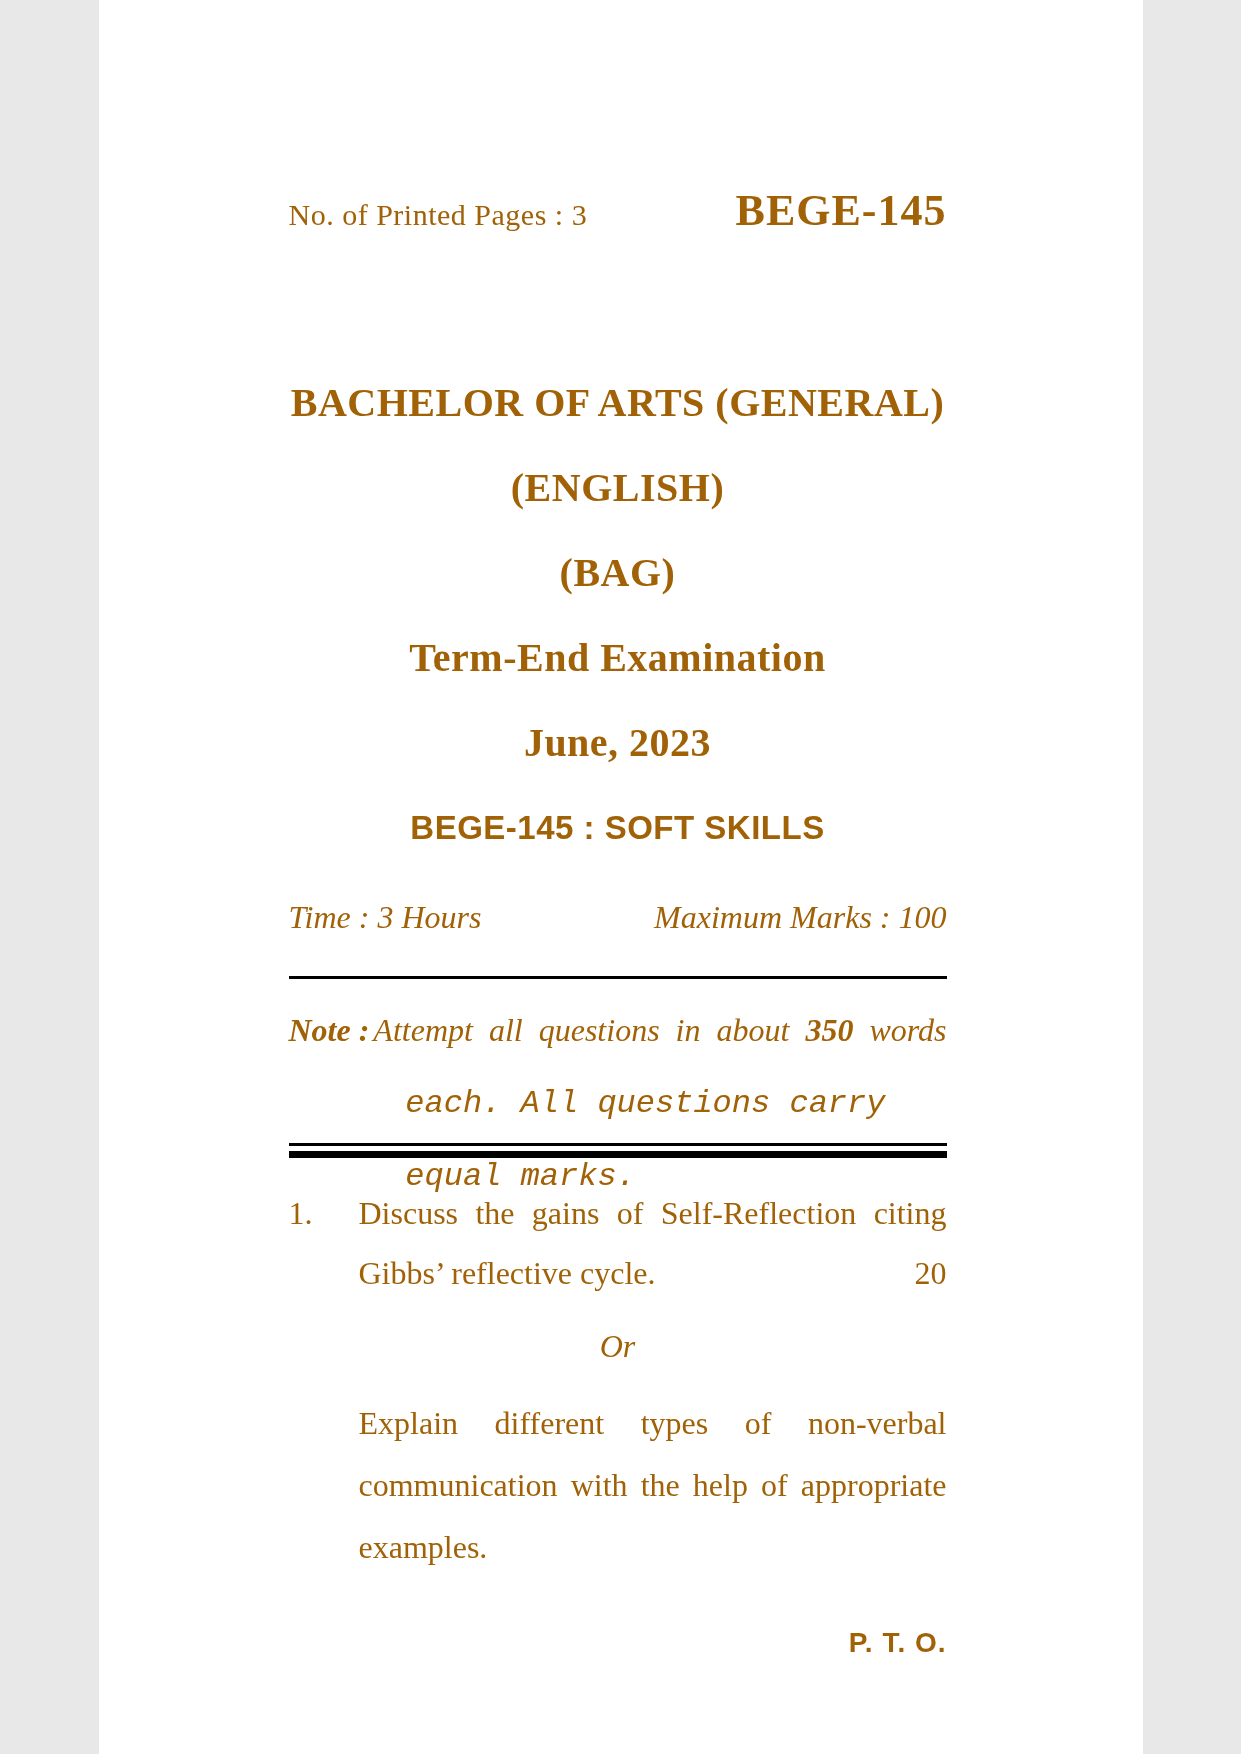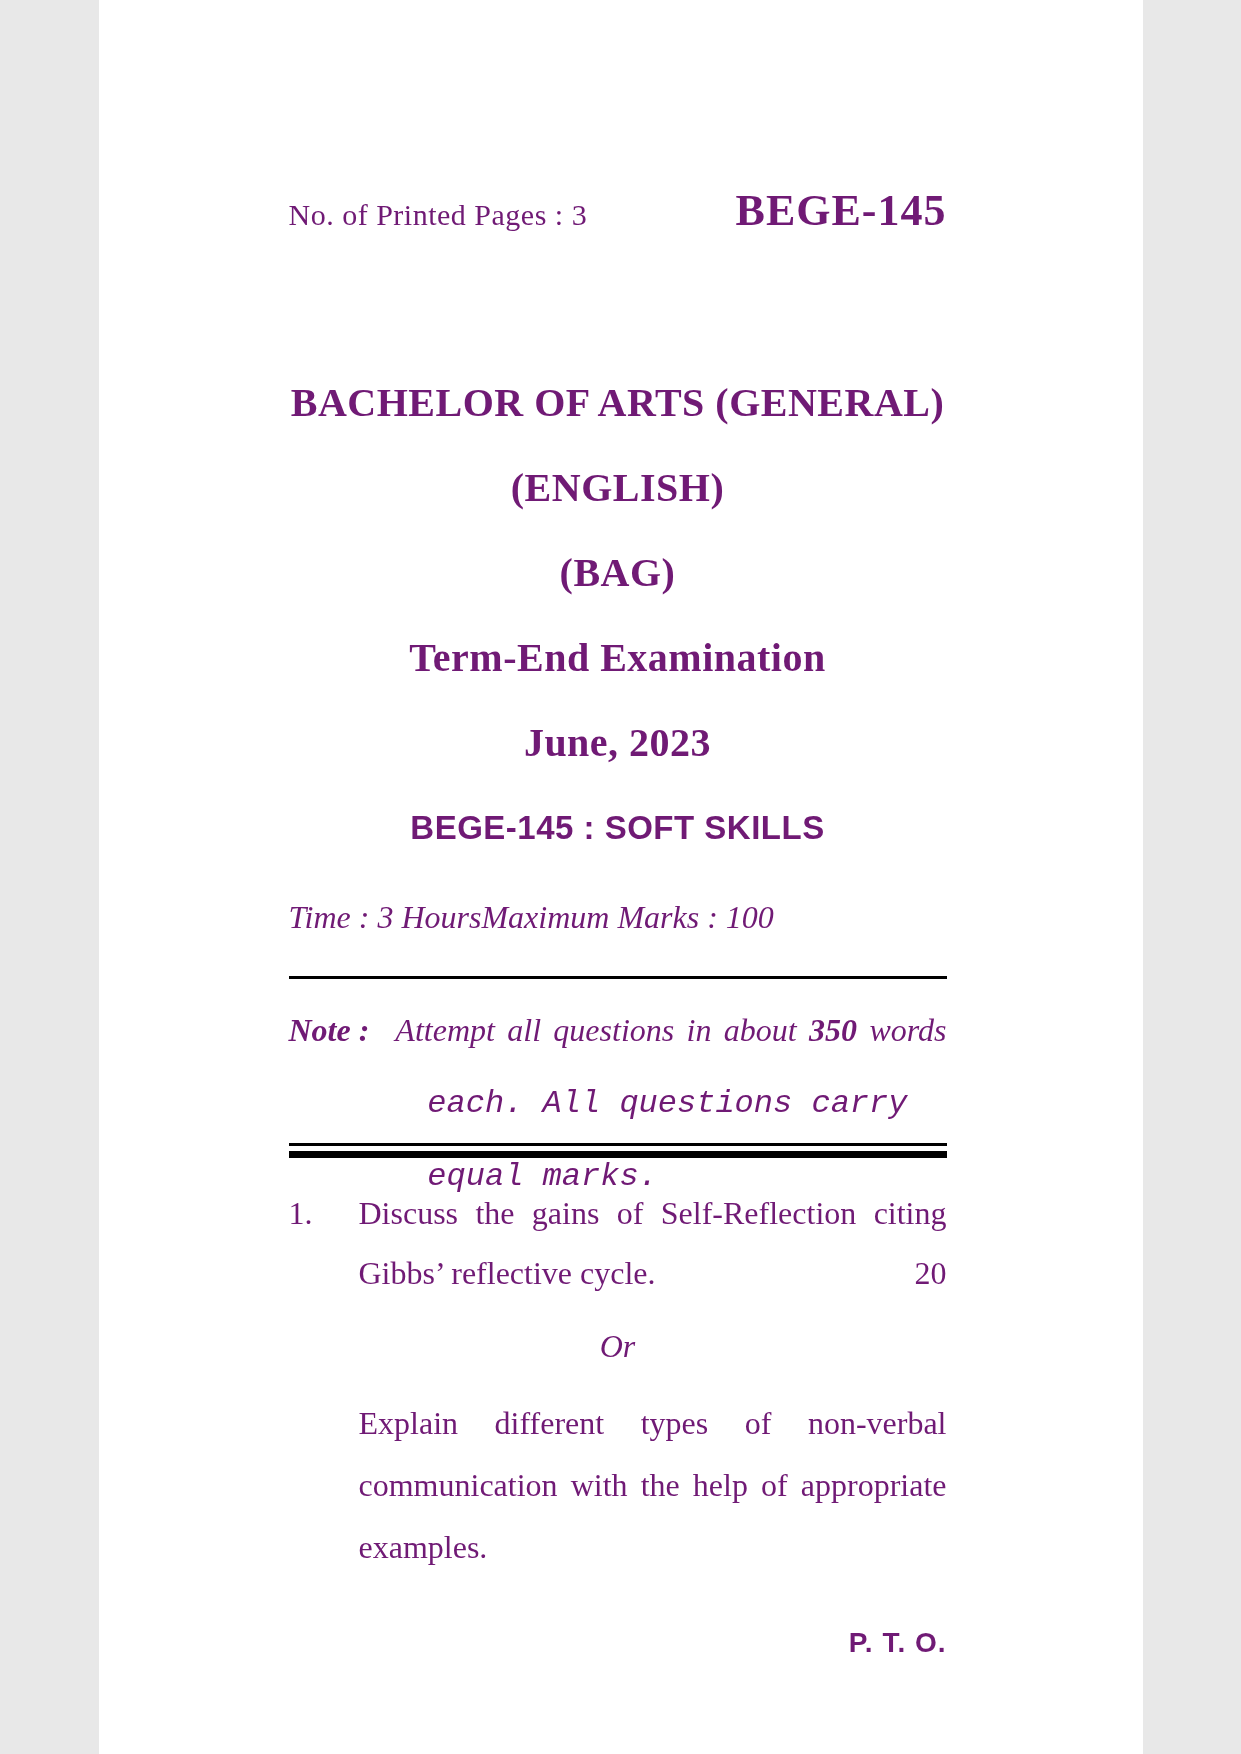--- a/index.html
+++ b/index.html
@@ -1,49 +1,49 @@
 <!DOCTYPE html>
 <html><head>
 <meta charset="utf-8">
 <style>
   html, body { margin: 0; padding: 0; background: #e8e8e8; }
   .page {
     position: relative;
     width: 1044px;
     height: 1754px;
     background: #ffffff;
-    color: #701a75;
+    color: #a16207;
     font-family: "Liberation Serif", serif;
     overflow: hidden;
     margin: 0 auto;
   }
   .abs { position: absolute; left: 190px; right: 196px; }
 
   
   .header-row { top: 185px; display: flex; justify-content: space-between; align-items: baseline; }
   .pages-note { font-size: 30px; letter-spacing: 0.5px; }
   .paper-code { font-size: 44px; font-weight: bold; letter-spacing: 1px; }
 
   
   .title-block { top: 360px; text-align: center; }
   .title-line { font-size: 40px; font-weight: bold; line-height: 85px; letter-spacing: 0.5px; }
   .subject-line {
     font-family: "Liberation Sans", sans-serif;
     font-size: 33px; font-weight: bold; line-height: 85px; letter-spacing: 0.5px; text-align: center;
   }
 
   
-  .meta-row { top: 898px; display: flex; justify-content: flex-start;
+  .meta-row { top: 898px; display: flex; justify-content: space-between;
               font-style: italic; font-size: 32px; line-height: 38px; }
 
   .rule-single { top: 976px; border-top: 3px solid #000; height: 0; }
 
   
   .note-row { top: 994px; display: flex; font-style: italic; font-size: 32px; line-height: 73px; }
-  .note-label { flex: 0 0 auto; font-weight: bold; margin-right: 26px; white-space: nowrap; }
+  .note-label { flex: 0 0 auto; font-weight: bold; margin-right: 4px; white-space: nowrap; }
   .note-body { flex: 1 1 auto; }
   .jline { text-align: justify; text-align-last: justify; }
   .note-line2 { margin-left: 32px; font-family: Liberation Mono, monospace; }
   .bold-num { font-weight: bold; font-style: italic; }
 
   .rule-double { top: 1143px; border-top: 3px solid #000; border-bottom: 7px solid #000; height: 5px; }
 
   
   .question { top: 1183px; display: flex; font-size: 32px; line-height: 60px; }
   .q-number { flex: 0 0 70px; }

